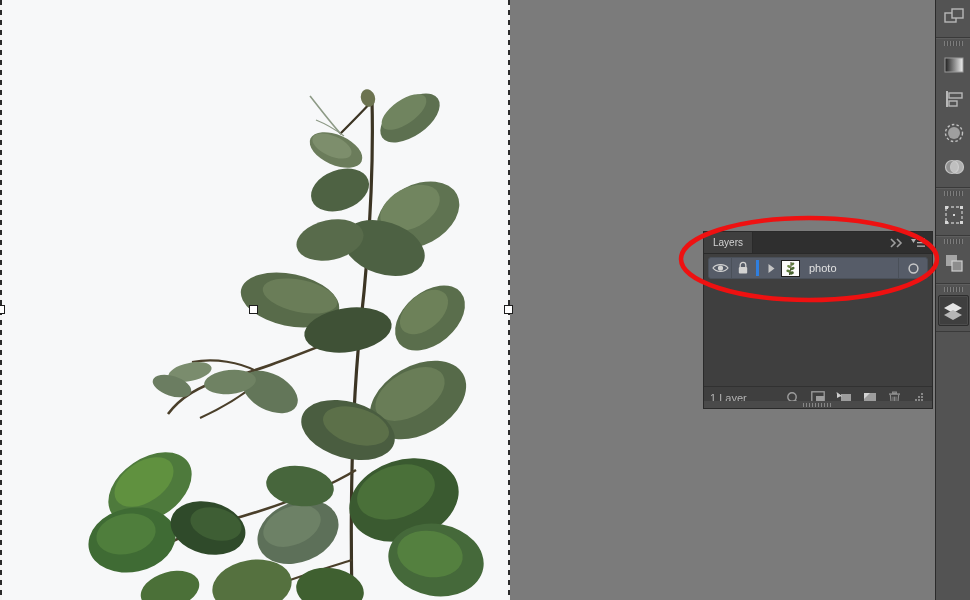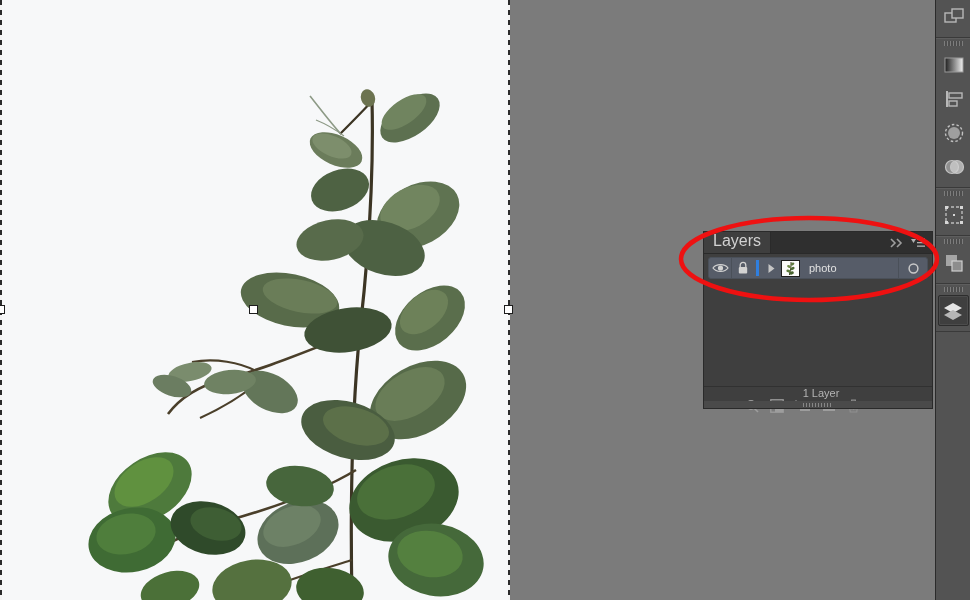--- a/index.html
+++ b/index.html
@@ -151,22 +151,22 @@
     background: #2f2f2f;
     display: flex;
     align-items: stretch;
     position: relative;
     border-bottom: 1px solid #2a2a2a;
   }
   .panel-tab {
     background: #3f3f3f;
     padding: 0 9px;
     display: flex;
-    align-items: flex-start;
-    font-size: 16px;
+    align-items: center;
+    font-size: 10px;
     color: #d2d2d2;
     border-right: 1px solid #2a2a2a;
   }
   .tabbar-spacer { flex: 1; }
   .tabbar-ctrls {
     display: flex;
     align-items: center;
     gap: 6px;
     padding-right: 6px;
   }
@@ -238,21 +238,20 @@
 
   .panel-footer {
     position: absolute;
     left: 0; right: 0; bottom: 0;
     height: 22px;
     background: #3f3f3f;
     border-top: 1px solid #313131;
     display: flex;
     align-items: center;
     box-sizing: border-box;
-    flex-direction: column;
   }
   .footer-count {
     padding-left: 6px;
     color: #b4b4b4;
     font-size: 11px;
     white-space: nowrap;
   }
   .footer-spacer { flex: 1; }
   .footer-icons {
     display: flex;

